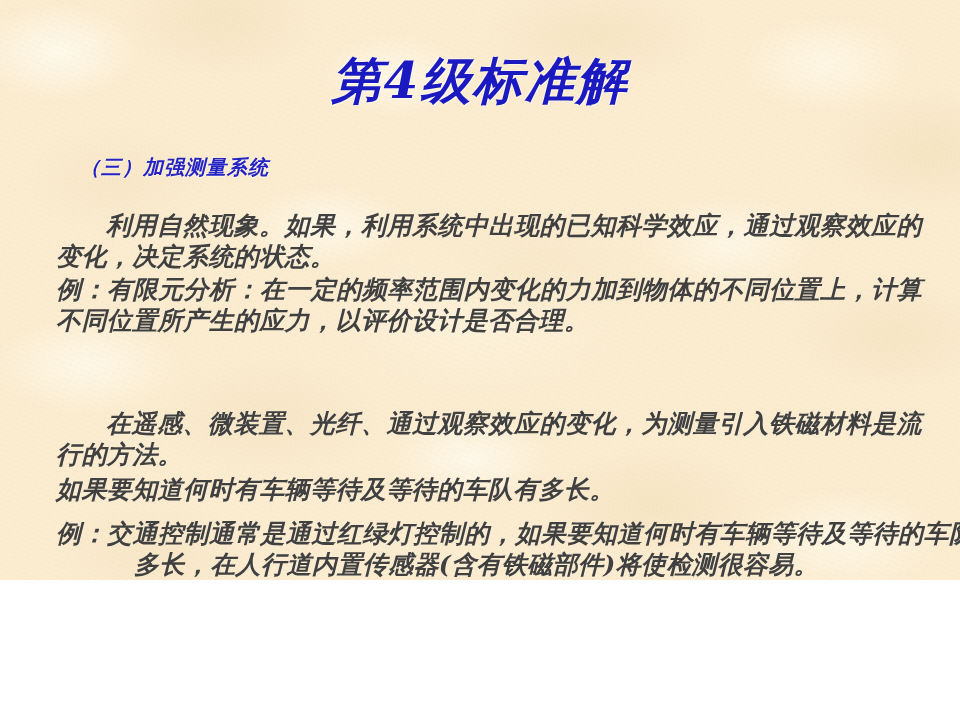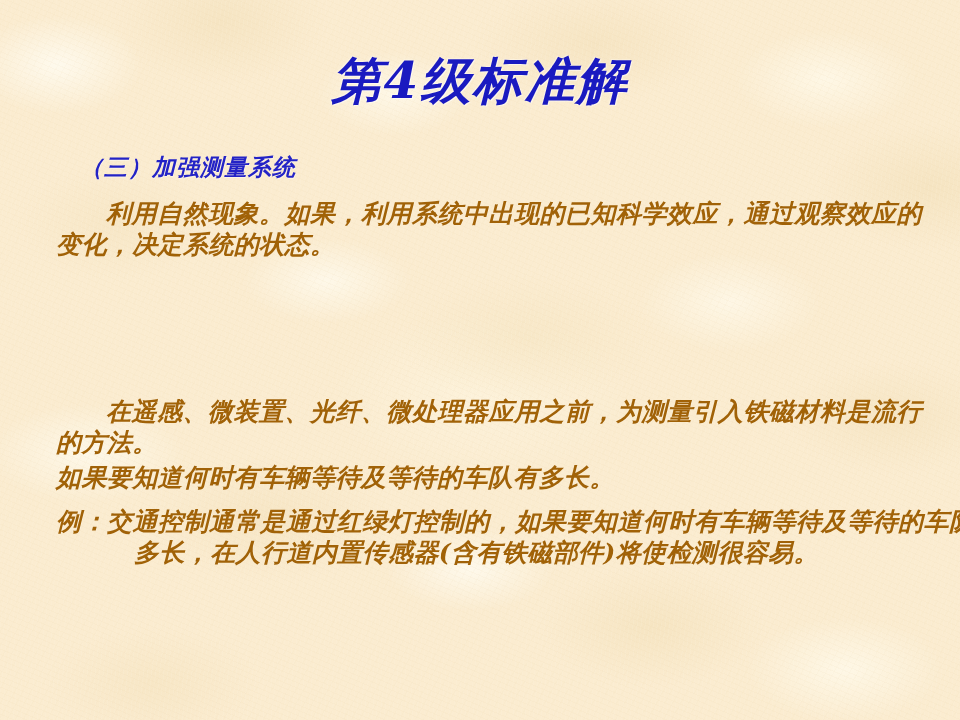--- a/index.html
+++ b/index.html
@@ -11,21 +11,21 @@
     width: 960px;
     height: 720px;
     overflow: hidden;
     font-family: "DejaVu Serif", "Liberation Serif", serif;
   }
 
   
   #slide {
     position: relative;
     width: 960px;
-    height: 720px;
+    height: 580px;
     box-sizing: border-box;
     background-color: #fbecd0;
     overflow: hidden;
   }
 
   
   #paper-texture {
     position: absolute;
     inset: 0;
     pointer-events: none;
@@ -96,43 +96,44 @@
       -1px -1px 0 rgba(255,255,255,0.35);
     white-space: nowrap;
   }
 
   
   .section-heading {
     position: absolute;
     font-family: "DejaVu Serif", "Liberation Serif", serif;
     font-weight: bold;
     font-style: italic;
-    font-size: 23px;
+    font-size: 20px;
     line-height: 30px;
     color: #2323c6;
     letter-spacing: 1px;
     white-space: nowrap;
     text-shadow: 0.5px 0.5px 0 rgba(255,255,255,0.45);
   }
   #heading-3 { top: 152px; left: 80px; }
   #heading-4 { top: 352px; left: 88px; }
 
   
   .body-block {
     position: absolute;
     font-family: "DejaVu Serif", "Liberation Serif", serif;
     font-weight: bold;
     font-style: italic;
     font-size: 25px;
     line-height: 31px;
-    color: #a16207;
+    color: #404040;
     letter-spacing: 0.4px;
     text-align: justify;
     text-justify: inter-ideograph;
     text-shadow: 0.4px 0.4px 0 rgba(255,255,255,0.4);
+    margin-top: 12px;
   }
 
   
   #para-natural {
     top: 198px;
     left: 56px;
     width: 866px;
     text-indent: 50px;
   }
   #para-fem {
@@ -171,22 +172,23 @@
   <div id="paper-speckle"></div>
 
   <div id="content">
 
     <div class="slide-title">第4级标准解</div>
 
     <div class="section-heading" id="heading-3">（三）加强测量系统</div>
 
     <div class="body-block" id="para-natural">利用自然现象。如果，利用系统中出现的已知科学效应，通过观察效应的变化，决定系统的状态。</div>
 
+    <div class="body-block" id="para-fem">例：有限元分析：在一定的频率范围内变化的力加到物体的不同位置上，计算不同位置所产生的应力，以评价设计是否合理。</div>
 
 
-    <div class="body-block" id="para-ferro">在遥感、微装置、光纤、微处理器应用之前，为测量引入铁磁材料是流行的方法。</div>
+    <div class="body-block" id="para-ferro">在遥感、微装置、光纤、通过观察效应的变化，为测量引入铁磁材料是流行的方法。</div>
 
     <div class="body-block" id="para-increase">如果要知道何时有车辆等待及等待的车队有多长。</div>
 
     <div class="body-block" id="para-traffic">例：交通控制通常是通过红绿灯控制的，如果要知道何时有车辆等待及等待的车队有多长，在人行道内置传感器(含有铁磁部件)将使检测很容易。</div>
 
   </div>
 </div>
 
 </body></html>

